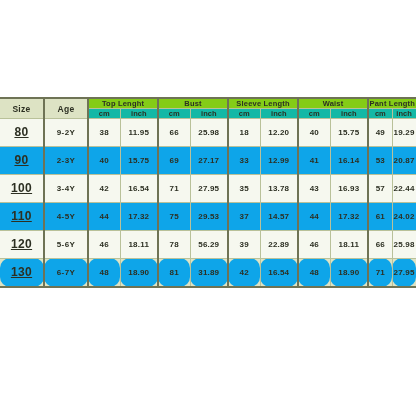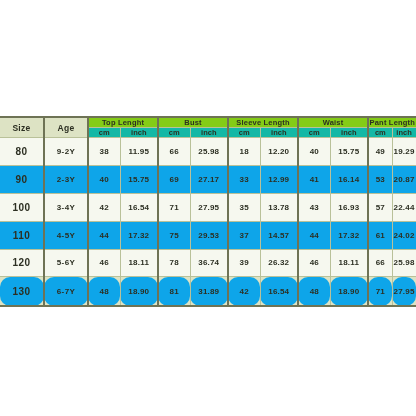--- a/index.html
+++ b/index.html
@@ -10,21 +10,21 @@
     width: 416px;
     height: 416px;
     background: #ffffff;
     font-family: "Liberation Sans", sans-serif;
     overflow: hidden;
   }
 
   #chart-wrap {
     position: absolute;
     left: 0;
-    top: 116px;
+    top: 97px;
     width: 416px;
     height: 191px;
   }
 
   table.size-chart {
     width: 416px;
     height: 191px;
     border-collapse: collapse;
     table-layout: fixed;
     background: #dde3c4;
@@ -76,22 +76,23 @@
   }
   tr.row-plain td {
     background: #f6f8ef;
   }
 
   td.cell {
     font-size: 8px;
     letter-spacing: .2px;
   }
   td.cell-size {
-    font-size: 10px;
+    font-size: 12px;
     letter-spacing: .4px;
+    text-decoration: underline;
   }
   td.cell-age {
     font-size: 8px;
     letter-spacing: .4px;
   }
 </style>
 </head>
 <body>
 
 <div id="chart-wrap">
@@ -189,23 +190,23 @@
           <td class="cell grp-edge">17.32</td>
           <td class="cell">61</td>
           <td class="cell">24.02</td>
         </tr>
         <tr class="row-plain">
           <td class="cell-size grp-edge">120</td>
           <td class="cell-age grp-edge">5-6Y</td>
           <td class="cell">46</td>
           <td class="cell grp-edge">18.11</td>
           <td class="cell">78</td>
-          <td class="cell grp-edge">36.74</td>
+          <td class="cell grp-edge">56.29</td>
           <td class="cell">39</td>
-          <td class="cell grp-edge">26.32</td>
+          <td class="cell grp-edge">22.89</td>
           <td class="cell">46</td>
           <td class="cell grp-edge">18.11</td>
           <td class="cell">66</td>
           <td class="cell">25.98</td>
         </tr>
         <tr class="row-alt">
           <td class="cell-size grp-edge">130</td>
           <td class="cell-age grp-edge">6-7Y</td>
           <td class="cell">48</td>
           <td class="cell grp-edge">18.90</td>

